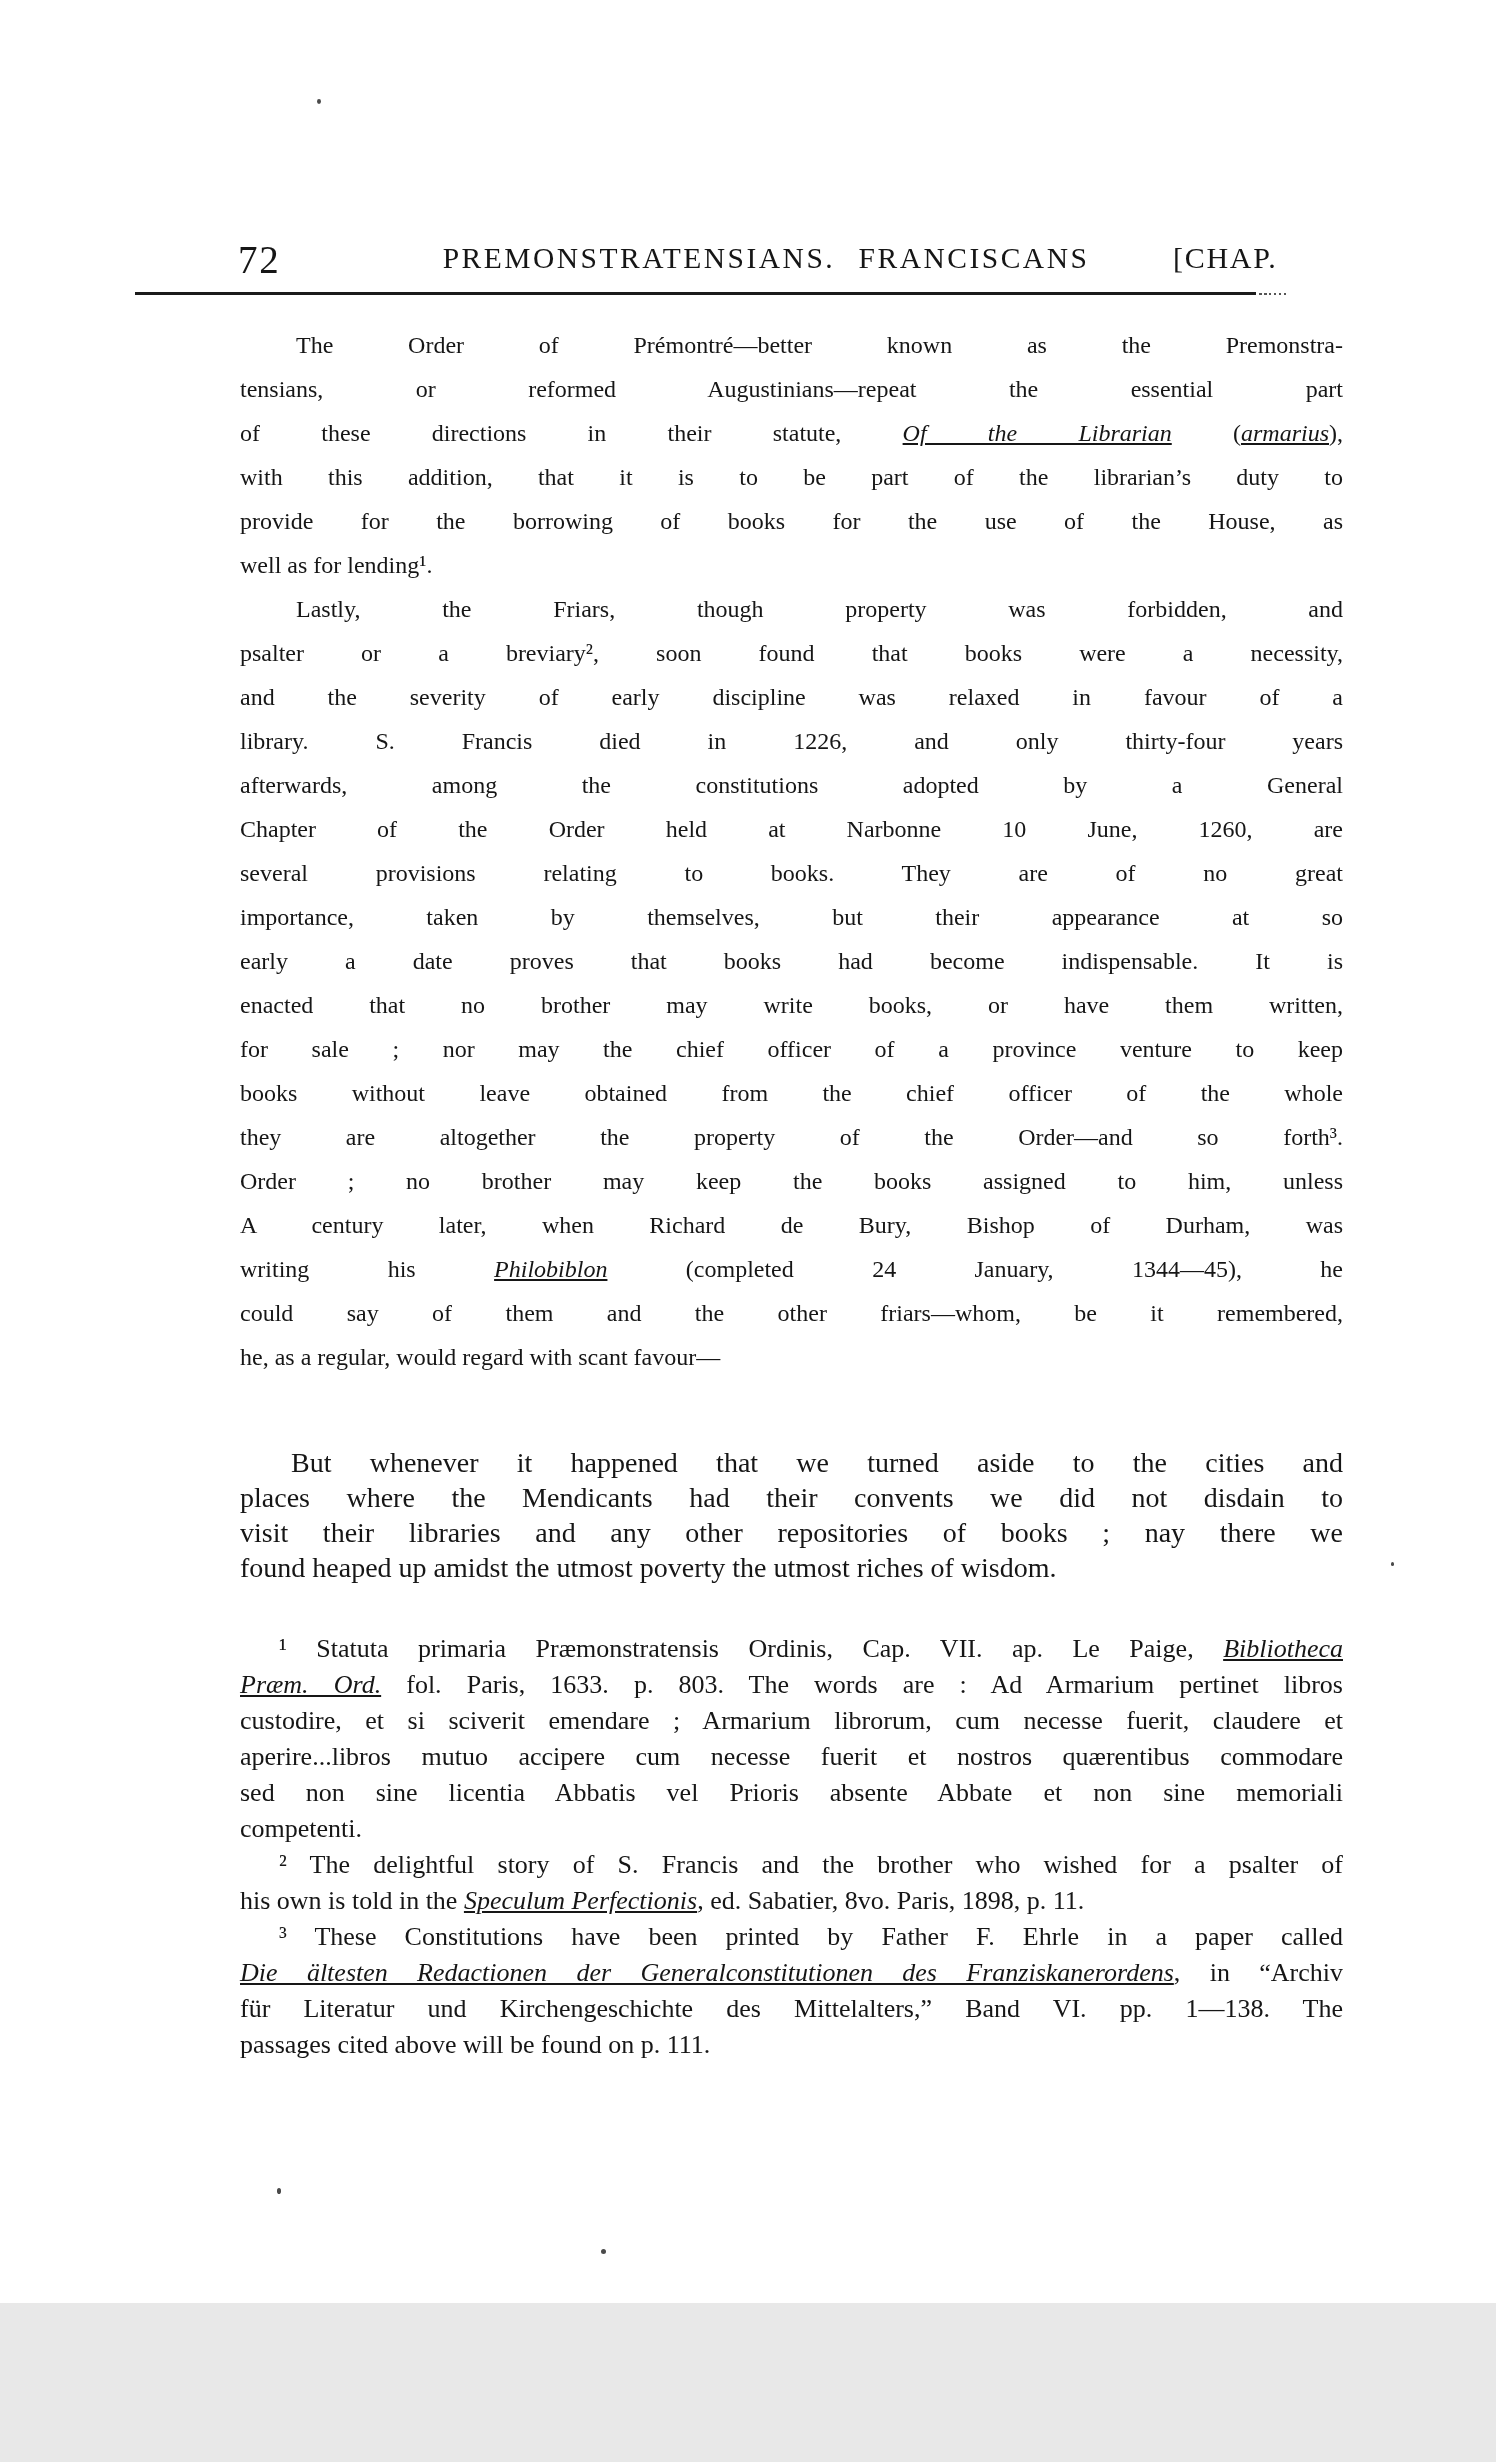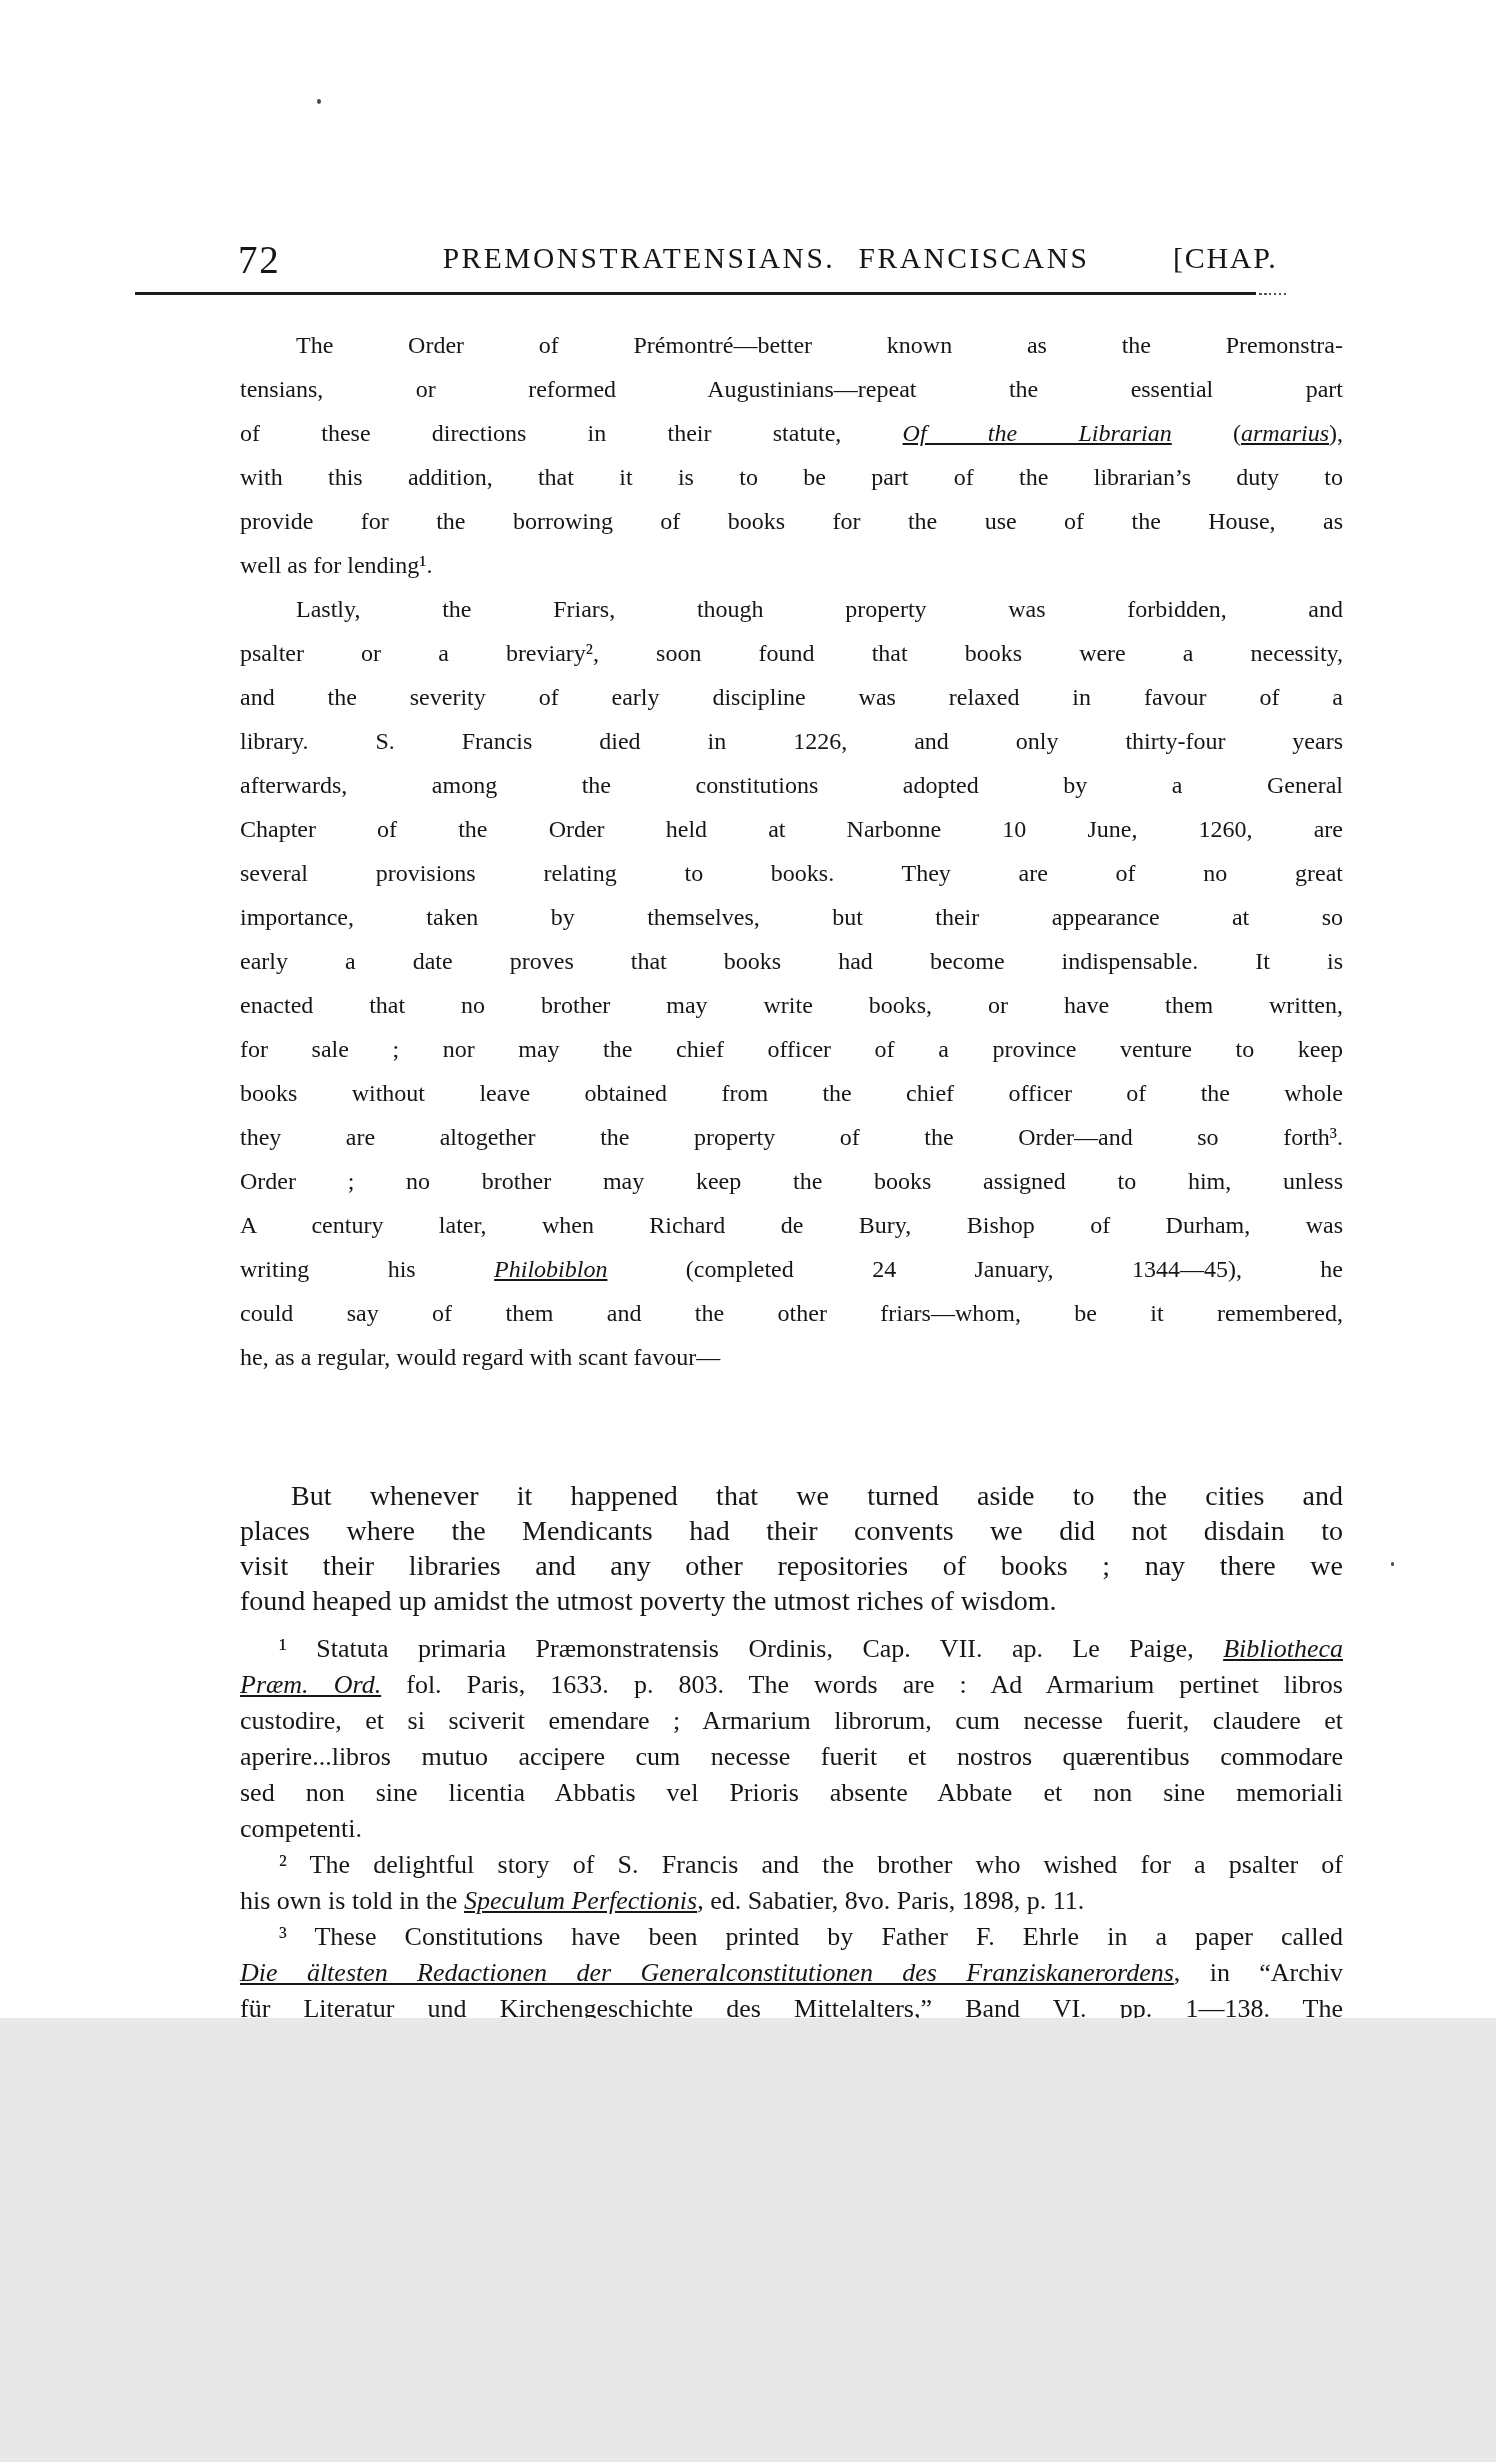--- a/index.html
+++ b/index.html
@@ -1,19 +1,19 @@
 <!DOCTYPE html>
 <html style="font-size:13.5px"><head>
 <meta charset="utf-8">
 <style>
   html, body { margin: 0; padding: 0; background: #e8e8e8; }
   .page {
     position: relative;
     width: 1497px;
-    height: 2018px;
+    height: 2303px;
     background: #ffffff;
     color: #161616;
     font-family: "Liberation Serif", "DejaVu Serif", serif;
     overflow: hidden;
   }
   
   .running-head { position: absolute; left: 0; top: 0; width: 100%; height: 303px; }
   .page-number {
     position: absolute; left: 238px; top: 237px;
     font-size: 39px; letter-spacing: 1.7px;
@@ -31,21 +31,21 @@
     position: absolute; left: 135px; top: 292px; width: 1121px; height: 2.5px;
     background: #1b1b1b;
   }
   .head-rule-tail {
     position: absolute; left: 1259px; top: 293px; width: 30px; height: 1.7px;
     background: repeating-linear-gradient(90deg,#555 0 2.5px,transparent 2.5px 5px);
   }
   
   .text-block { position: absolute; left: 240px; width: 1103px; }
   .body-text      { top: 323px;  font-size: 24px; line-height: 44px; }
-  .quotation-text { top: 1478px; font-size: 28px; line-height: 35px; }
+  .quotation-text { top: 1445px; font-size: 28px; line-height: 35px; }
   .footnotes-text { top: 1631px; font-size: 26px; line-height: 36px; }
   .para { margin: 0; }
   .line {
     text-align: justify;
     text-align-last: justify;
     white-space: normal;
   }
   .line.last { text-align-last: left; }
   .body-text .line.indent      { text-indent: 56px; }
   .quotation-text .line.indent { text-indent: 51px; }

